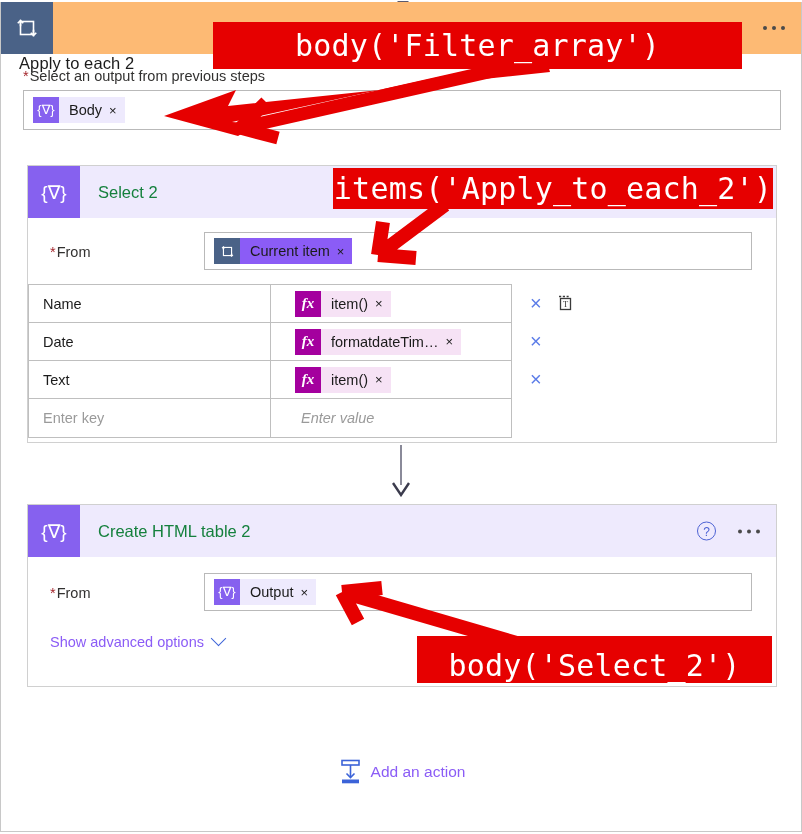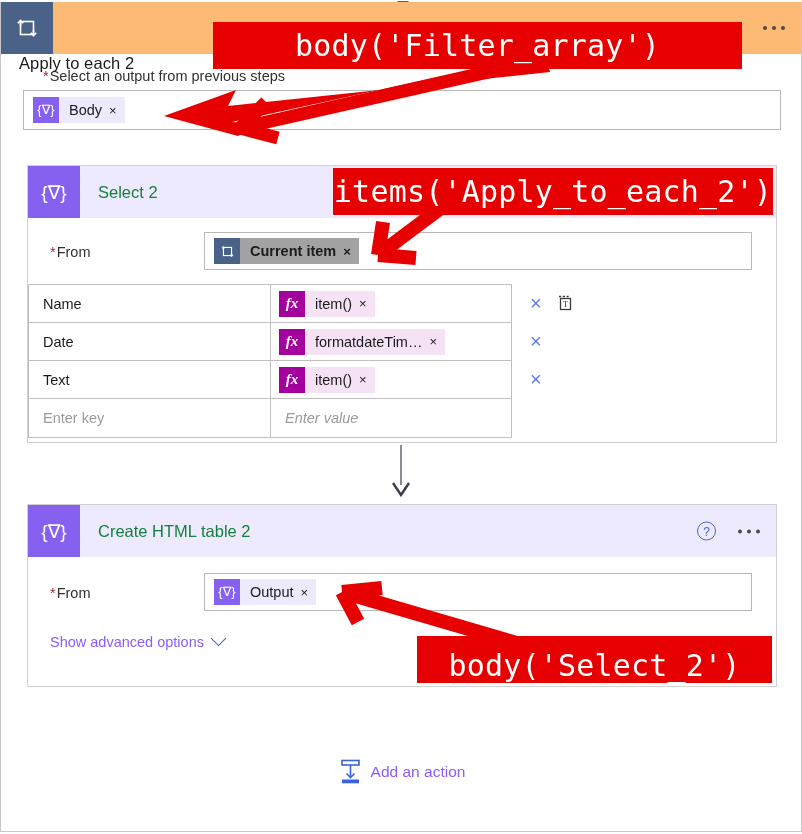--- a/index.html
+++ b/index.html
@@ -43,21 +43,21 @@
   .top-caret {
     position:absolute; left:396px; top:-1px; width:0;height:0;
     border-left:6px solid transparent; border-right:6px solid transparent;
     border-top:6px solid #5a5a6e;
   }
 
   
   .req-label { font-size:14.5px; color:#323130; white-space:nowrap; }
   .req-label .ast { color:#a4262c; margin-right:1px; }
 
-  .field-label-row { padding:13px 0 5px 22px;margin-left:20px; }
+  .field-label-row { padding:13px 0 5px 22px; }
 
   
   .token-box {
     border:1px solid #b9b9b9; background:#fff;
     height:38px; display:flex; align-items:center;
     padding-left:9px;
   }
 
   
   .token { display:inline-flex; align-items:center; height:26px; }
@@ -72,21 +72,21 @@
   }
   .token .tk-x {
     font-size:13px; color:#1b1b1b; margin-left:7px; cursor:pointer;
     font-family:"Liberation Sans", sans-serif;
   }
   
   .tk-purple .tk-ico { background:#8661ef; }
   .tk-purple .tk-txt { background:#eeeafd; }
   
   .tk-blue .tk-ico { background:#4a6287; }
-  .tk-blue .tk-txt { background:#a3a3a3;font-weight:bold; }
+  .tk-blue .tk-txt { background:#8b5cf6; }
   
   .tk-fx .tk-ico { background:#a4009e; }
   .tk-fx .tk-txt { background:#f6e2f5;justify-content:center; }
 
   .brace-ico { font-size:13px; color:#fff; line-height:1; position:relative; top:-1px;}
   .fx-ico { font-style:italic; font-family:"Liberation Serif", serif; color:#fff; font-size:15px; font-weight:700;}
 
   
   .inner-card {
     border:1px solid #d0d0d0; background:#fff;
@@ -105,21 +105,21 @@
     width:19px;height:19px;border-radius:50%;border:1.5px solid #4d63d4;
     display:flex;align-items:center;justify-content:center;
     font-size:12px;color:#4d63d4;
   }
 
   .row { display:flex; align-items:flex-start; }
   .row-label { width:176px; flex:0 0 176px; padding-left:22px; padding-top:11px; }
 
   
   .map-grid { border:1px solid #bfbfbf; border-bottom:none; width:484px; }
-  .map-row { display:flex; border-bottom:1px solid #bfbfbf; height:38px; }
+  .map-row { display:flex; border-bottom:1px solid #bfbfbf; height:38px;gap:16px; }
   .map-key { width:242px; flex:0 0 242px; border-right:1px solid #bfbfbf;
              display:flex;align-items:center; padding-left:14px; font-size:14.5px; color:#1b1b1b;}
   .map-val { flex:1; display:flex; align-items:center; padding-left:8px; }
   .ph { color:#9a9a9a; }
 
   .row-actions { display:flex; align-items:center; gap:14px; padding-left:18px; height:38px; }
   .x-blue { color:#5b7ce8; font-size:20px; line-height:1; font-weight:300; cursor:pointer; }
 
   
   .tmode { width:18px;height:18px; position:relative; }
@@ -349,21 +349,21 @@
 </svg>
 
 <div class="callout" style="left:213px; top:22px; width:529px; height:47px;">
   <span>body('Filter_array')</span>
 </div>
 
 <svg class="arrow-svg" style="left:350px; top:200px;" width="120" height="70" viewBox="0 0 120 70">
   <path d="M95 5 L28 55 M28 55 L33 22 M28 55 L66 58" stroke="#e60000" stroke-width="14" stroke-linecap="butt" fill="none"></path>
 </svg>
 
-<div class="callout" style="left:333px; top:168px; width:440px; height:47px;">
+<div class="callout" style="left:333px; top:168px; width:440px; height:41px;">
   <span>items('Apply_to_each_2')</span>
 </div>
 
 <svg class="arrow-svg" style="left:320px; top:578px;" width="220" height="80" viewBox="0 0 220 80">
   <path d="M200 66 L22 14 M22 14 L62 10 M22 14 L38 44" stroke="#e60000" stroke-width="14" stroke-linecap="butt" fill="none"></path>
 </svg>
 
 <div class="callout" style="left:417px; top:636px; width:355px; height:47px;align-items:flex-end;">
   <span>body('Select_2')</span>
 </div>

